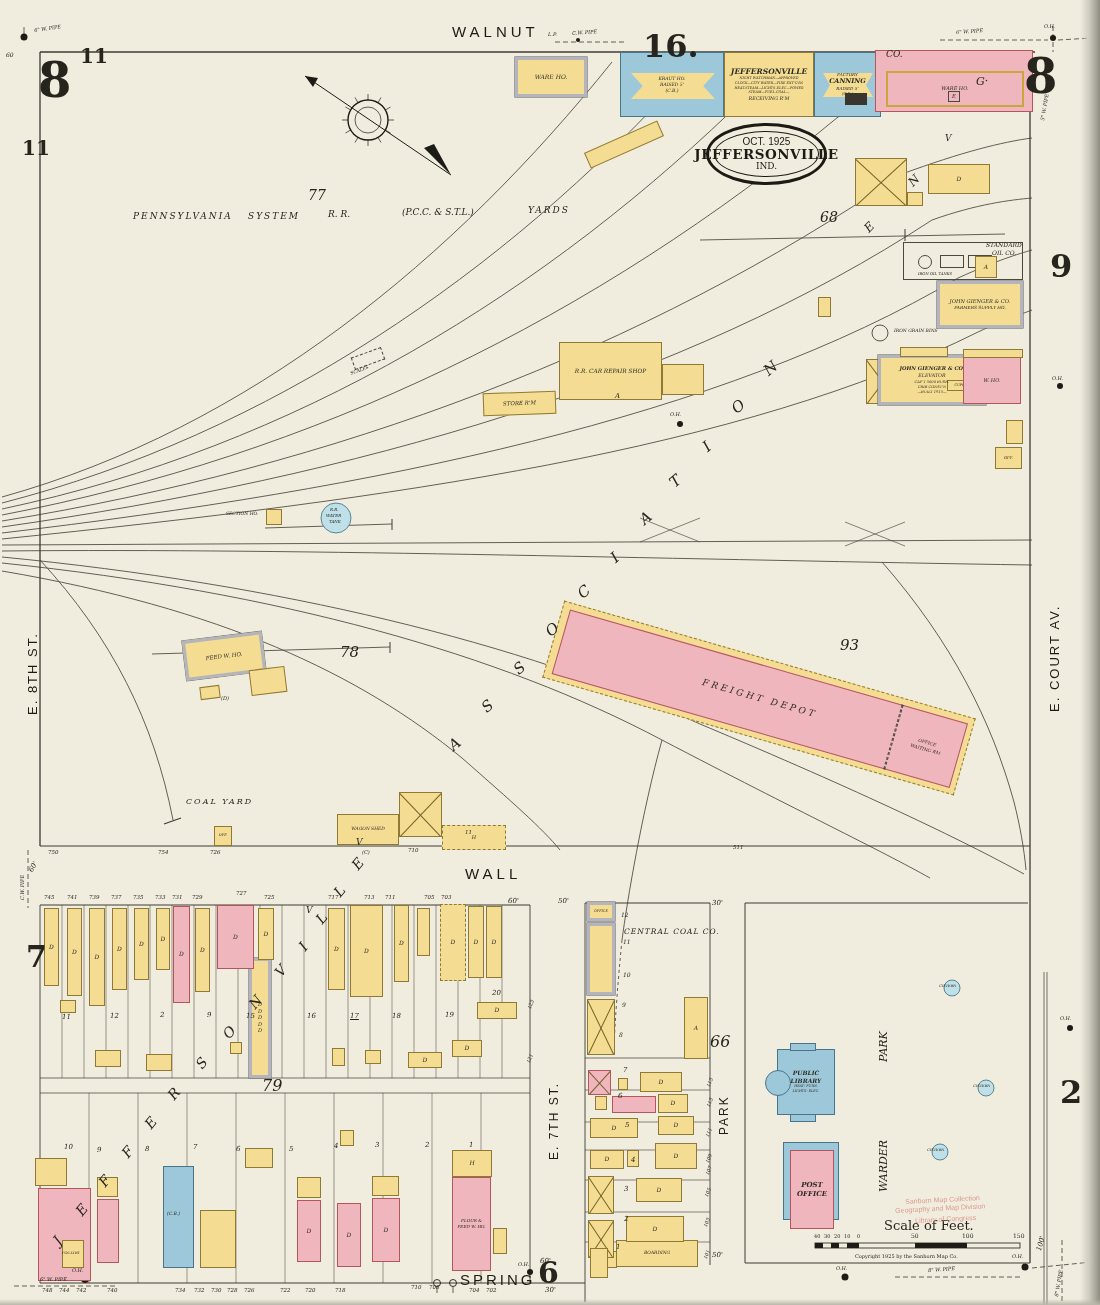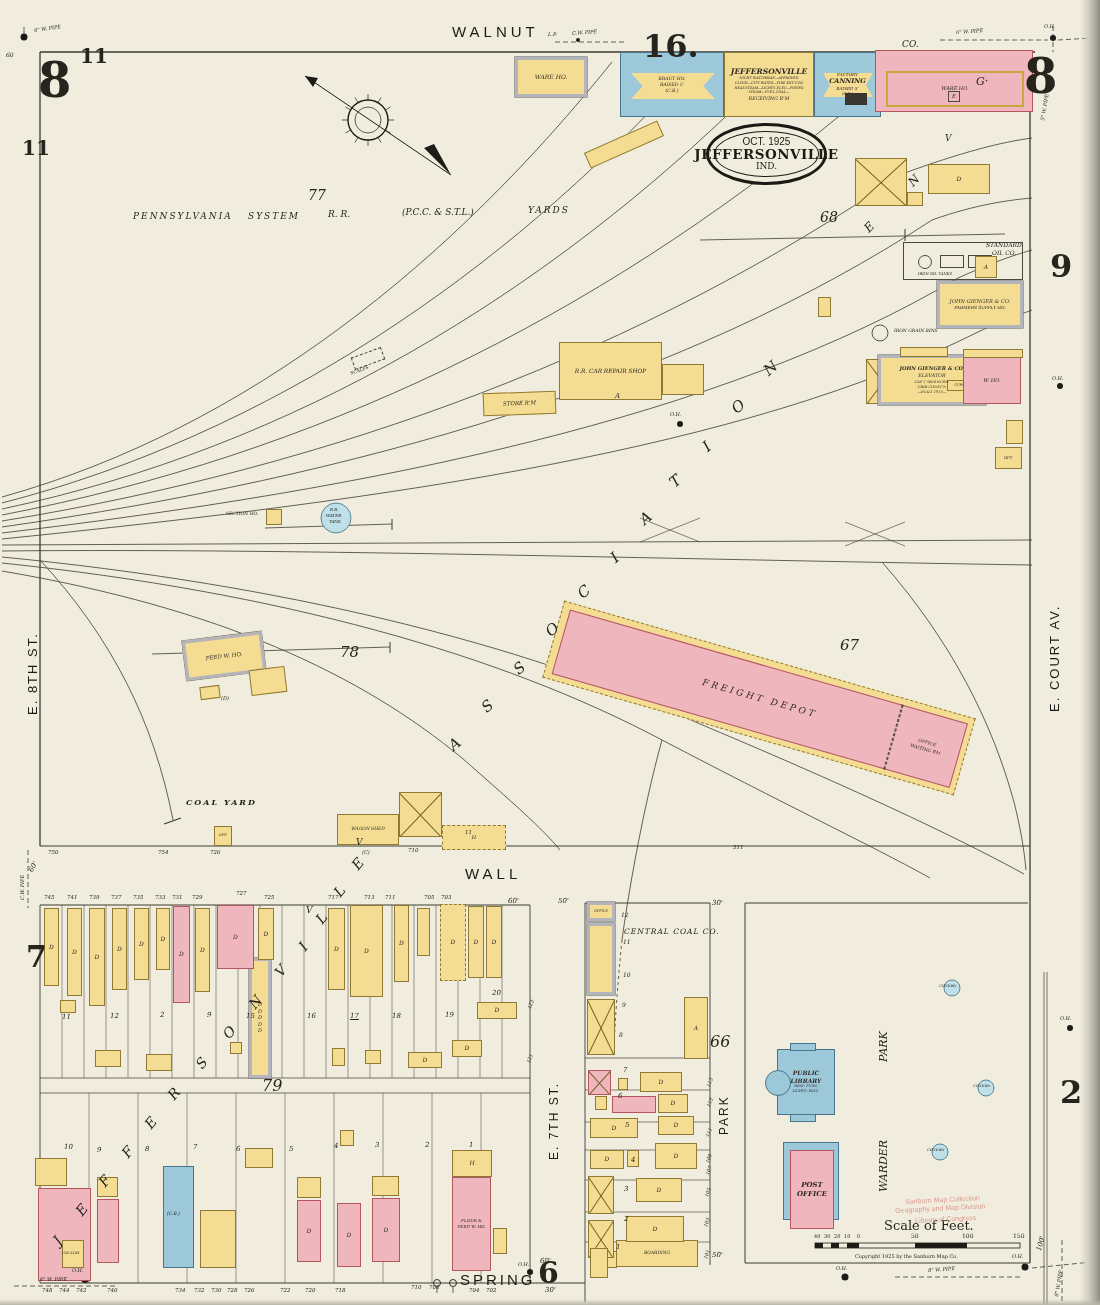--- a/index.html
+++ b/index.html
@@ -529,21 +529,21 @@
       <div class="L big" style="left: 22px; top: 138px; font-size: 20px;">11</div>
       <div class="L big" style="left: 1024px; top: 52px; font-size: 48px;">8</div>
       <div class="L big" style="left: 643px; top: 30px; font-size: 32px;">16.</div>
       <div class="L big" style="left: 1050px; top: 250px; font-size: 32px;">9</div>
       <div class="L big" style="left: 1060px; top: 1076px; font-size: 32px;">2</div>
       <div class="L big" style="left: 26px; top: 942px; font-size: 30px;">7</div>
       <div class="L big" style="left: 538px; top: 1258px; font-size: 30px;">6</div>
       <div class="L " style="left: 308px; top: 188px; font-size: 14px;">77</div>
       <div class="L " style="left: 820px; top: 210px; font-size: 14px;">68</div>
       <div class="L " style="left: 340px; top: 645px; font-size: 15px;">78</div>
-      <div class="L " style="left: 840px; top: 638px; font-size: 15px;">67</div>
+      <div class="L " style="left: 840px; top: 638px; font-size: 15px;">93</div>
       <div class="L " style="left: 262px; top: 1078px; font-size: 16px;">79</div>
       <div class="L " style="left: 710px; top: 1034px; font-size: 16px;">66</div>
       <div class="L " style="left: 133px; top: 212px; font-size: 9px; letter-spacing: 2px;">PENNSYLVANIA</div>
       <div class="L " style="left: 248px; top: 212px; font-size: 9px; letter-spacing: 2px;">SYSTEM</div>
       <div class="L " style="left: 328px; top: 210px; font-size: 9px;">R. R.</div>
       <div class="L " style="left: 402px; top: 208px; font-size: 9px;">(P.C.C. &amp; S.T.L.)</div>
       <div class="L " style="left: 528px; top: 206px; font-size: 9px; letter-spacing: 2px;">YARDS</div>
       <div class="L " style="left: 446px; top: 742px; font-size: 15px; transform: rotate(-40deg);">A</div>
       <div class="L " style="left: 479px; top: 704px; font-size: 15px; transform: rotate(-40deg);">S</div>
       <div class="L " style="left: 511px; top: 666px; font-size: 15px; transform: rotate(-40deg);">S</div>
@@ -567,27 +567,27 @@
       <div class="L " style="left: 272px; top: 970px; font-size: 14px; transform: rotate(-50deg);">V</div>
       <div class="L " style="left: 296px; top: 944px; font-size: 14px; transform: rotate(-50deg);">I</div>
       <div class="L " style="left: 313px; top: 917px; font-size: 14px; transform: rotate(-50deg);">L</div>
       <div class="L " style="left: 331px; top: 890px; font-size: 14px; transform: rotate(-50deg);">L</div>
       <div class="L " style="left: 349px; top: 863px; font-size: 14px; transform: rotate(-50deg);">E</div>
       <div class="L " style="left: 906px; top: 180px; font-size: 12px; transform: rotate(-45deg);">N</div>
       <div class="L " style="left: 862px; top: 226px; font-size: 12px; transform: rotate(-45deg);">E</div>
       <div class="L " style="left: 945px; top: 134px; font-size: 9px;">V</div>
       <div class="L " style="left: 356px; top: 838px; font-size: 9px;">V</div>
       <div class="L " style="left: 306px; top: 906px; font-size: 9px;">V</div>
-      <div class="L " style="left: 186px; top: 798px; font-size: 8px; letter-spacing: 2px; font-weight: bold;">COAL YARD</div>
+      <div class="L " style="left: 186px; top: 798px; font-size: 8px; letter-spacing: 2px;">COAL YARD</div>
       <div class="L " style="left: 624px; top: 928px; font-size: 7.5px; letter-spacing: 1px;">CENTRAL COAL CO.</div>
       <div class="L " style="left: 986px; top: 242px; font-size: 6px;">STANDARD</div>
       <div class="L " style="left: 992px; top: 250px; font-size: 6px;">OIL CO.</div>
       <div class="L " style="left: 918px; top: 272px; font-size: 3.8px;">IRON OIL TANKS</div>
       <div class="L " style="left: 894px; top: 329px; font-size: 4.5px;">IRON GRAIN BINS</div>
-      <div class="L " style="left: 886px; top: 40px; font-size: 9px; margin-left: 16px;">CO.</div>
+      <div class="L " style="left: 886px; top: 50px; font-size: 9px;">CO.</div>
       <div class="L " style="left: 976px; top: 76px; font-size: 11px;">G·</div>
       <div class="L " style="left: 615px; top: 393px; font-size: 7px;">A</div>
       <div class="L " style="left: 221px; top: 696px; font-size: 5px;">(D)</div>
       <div class="L " style="left: 362px; top: 850px; font-size: 5px;">(C)</div>
       <div class="L " style="left: 167px; top: 1212px; font-size: 4.5px;">(C.B.)</div>
       <div class="L " style="left: 62px; top: 1252px; font-size: 3.6px;">POULTRY</div>
       <div class="L " style="left: 226px; top: 512px; font-size: 4.5px;">SECTION HO.</div>
       <div class="L " style="left: 330px; top: 508px; font-size: 4px;">R.R.</div>
       <div class="L " style="left: 326px; top: 514px; font-size: 4px;">WATER</div>
       <div class="L " style="left: 329px; top: 520px; font-size: 4px;">TANK</div>

